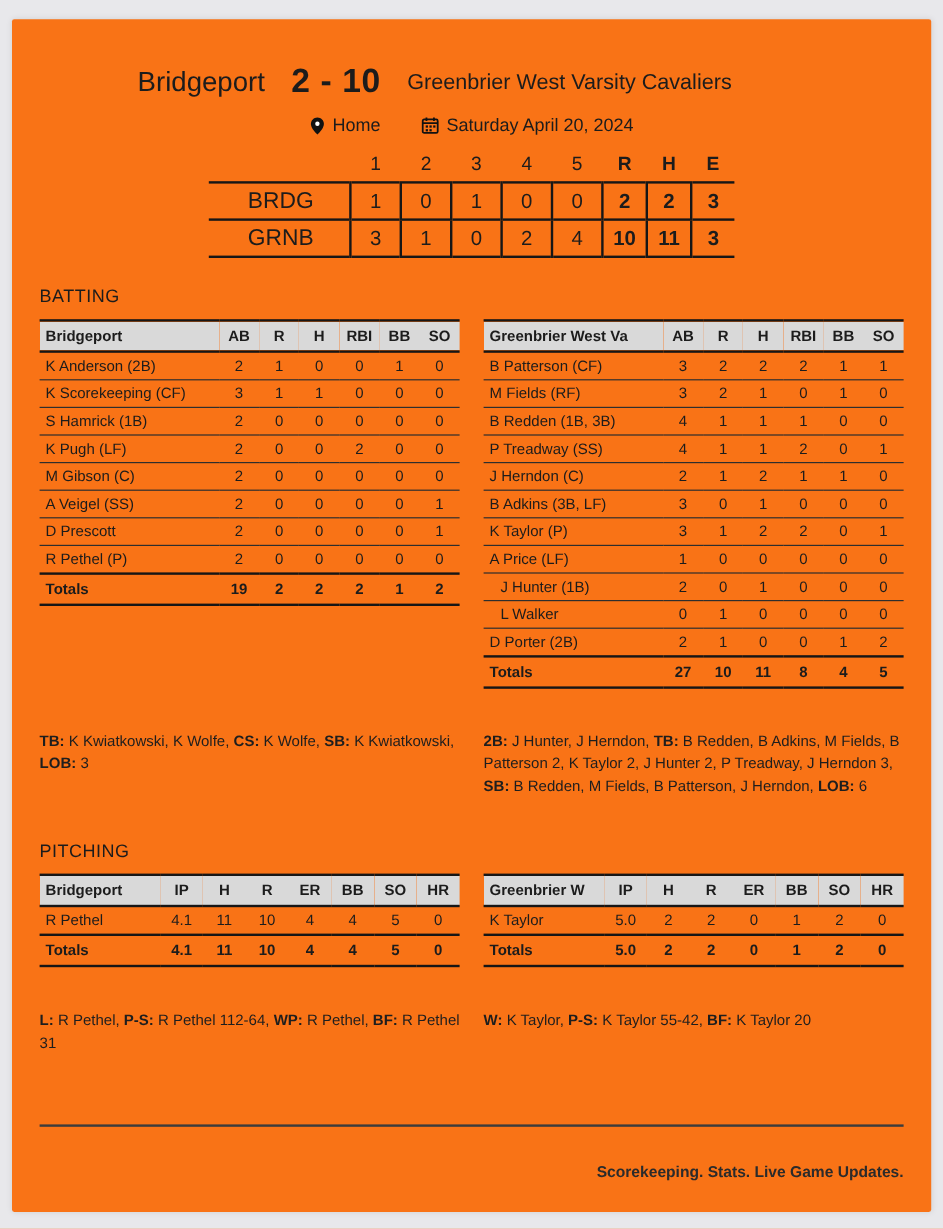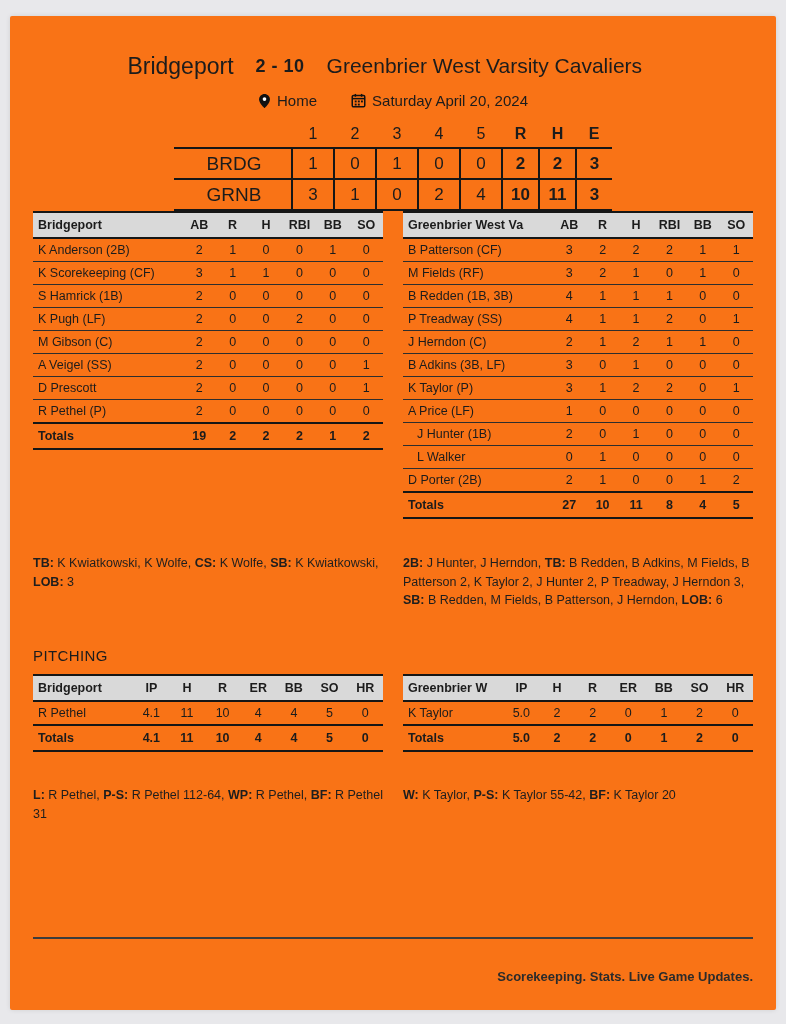--- a/index.html
+++ b/index.html
@@ -16,22 +16,22 @@
     height:994px;
     background:#f97316;
     border-radius:2px;
     box-shadow:0 0 5px rgba(0,0,0,.10);
     padding:30px 23px 26px 23px;
     display:flex;flex-direction:column;
   }
   
   .scoreline{display:flex;justify-content:center;align-items:center;gap:22px;margin-top:6px;}
   .team-away{font-size:23px;}
-  .score{font-size:18px;font-weight:700;letter-spacing:.5px;white-space:nowrap;}
-  .team-home{font-size:21px;width:332px;line-height:1.35;text-align:left;}
+  .score{font-size:28px;font-weight:700;letter-spacing:.5px;white-space:nowrap;}
+  .team-home{font-size:18px;width:332px;line-height:1.35;text-align:left;}
   .meta{display:flex;justify-content:center;align-items:center;gap:34px;margin-top:12px;font-size:15px;}
   .meta .item{display:flex;align-items:center;gap:6px;}
   .icon{display:inline-flex;align-items:center;}
   
   table.ls{border-collapse:collapse;margin:16px auto 0 auto;}
   table.ls th,table.ls td{padding:0;text-align:center;}
   table.ls th{font-size:16px;font-weight:400;padding-bottom:4px;}
   table.ls th.bold{font-weight:700;}
   table.ls td{font-size:17px;height:29px;}
   table.ls td.bold{font-weight:700;}
@@ -137,20 +137,21 @@
           <td class="num">0</td>
           <td class="num">2</td>
           <td class="num">4</td>
           <td class="num bold">10</td>
           <td class="num bold">11</td>
           <td class="num bold">3</td>
         </tr>
       </tbody>
     </table>
 
+  <div class="section-label">BATTING</div>
   <div class="twocol">
     <table class="stats">
         <thead>
           <tr>
             <th class="name">Bridgeport</th>
             <th class="num">AB</th>
             <th class="num">R</th>
             <th class="num">H</th>
             <th class="num">RBI</th>
             <th class="num">BB</th>

